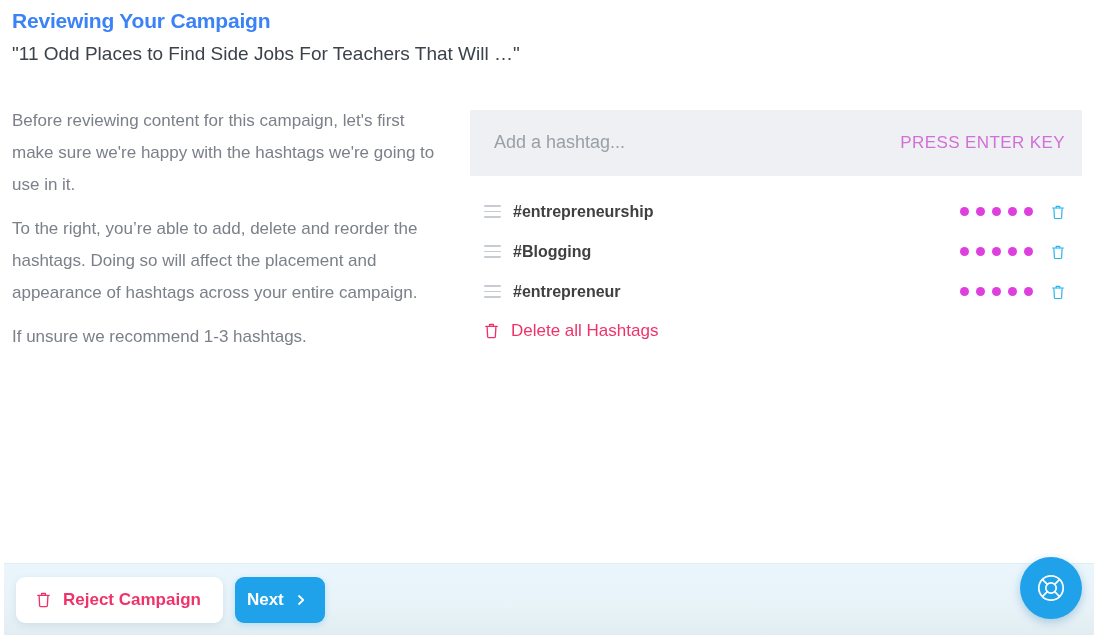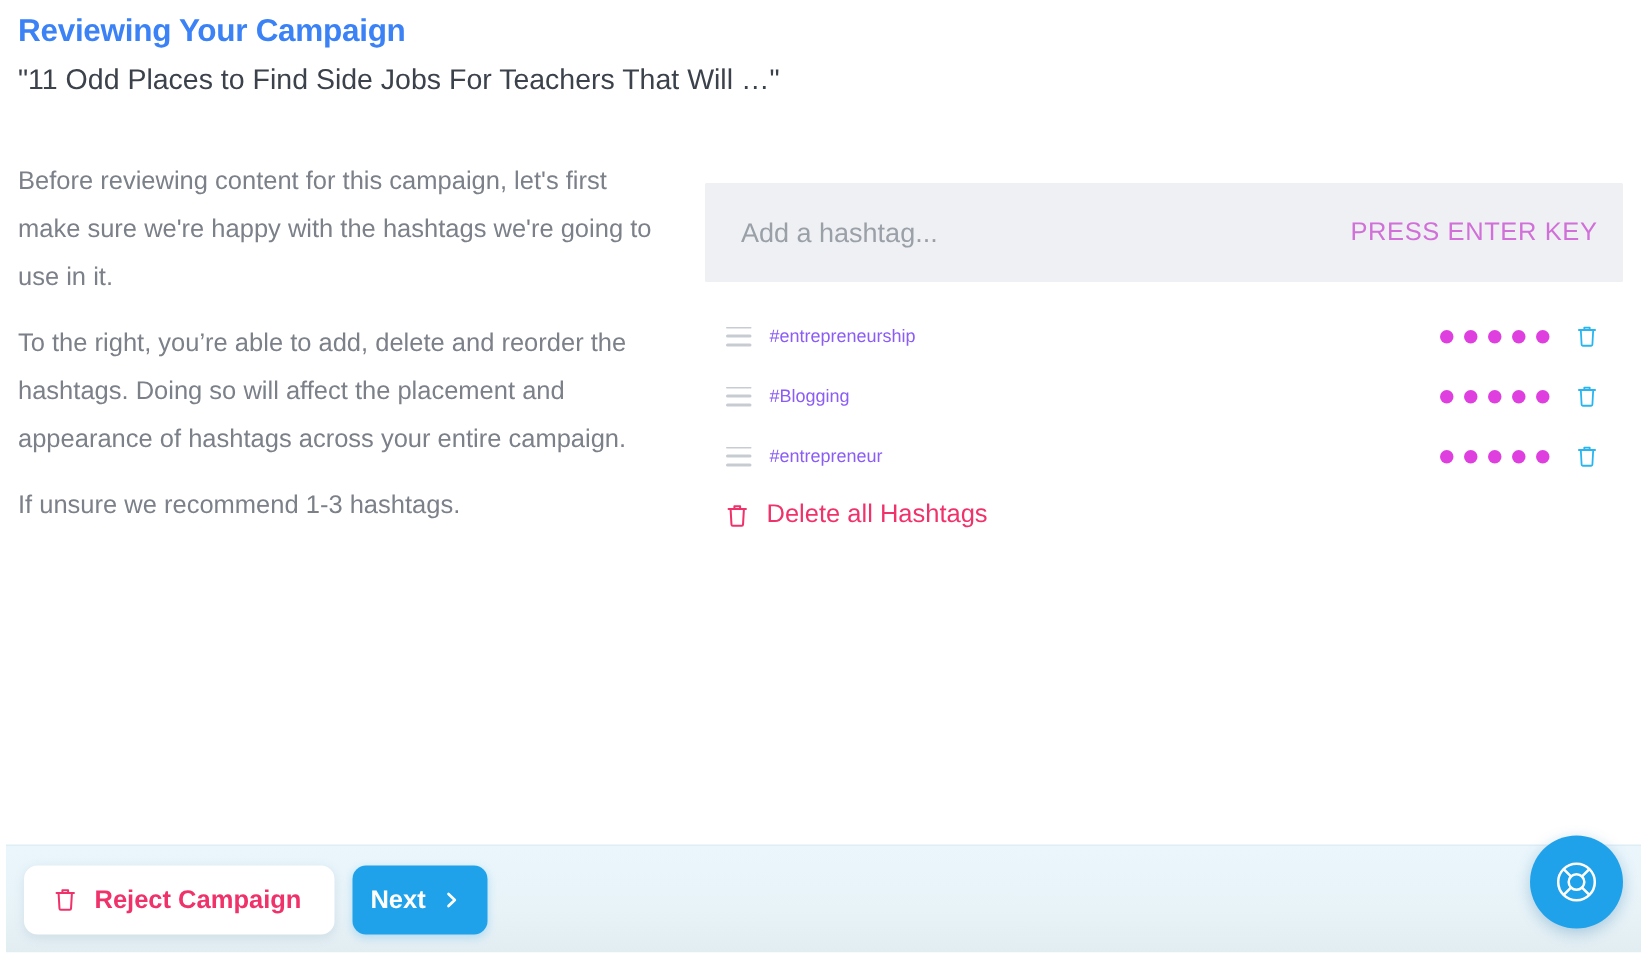--- a/index.html
+++ b/index.html
@@ -35,21 +35,21 @@
     color: #3c424b;
     line-height: 26px;
     margin: 7px 0 0 0;
     white-space: nowrap;
     overflow: hidden;
   }
 
   
   .body-cols {
     display: flex;
-    align-items: flex-end;
+    align-items: center;
     padding: 0 12px;
     margin-top: 30px;
   }
   .col-left {
     width: 446px;
     flex: 0 0 446px;
     padding-top: 8px;
   }
   .col-left p {
     font-size: 17px;
@@ -118,23 +118,23 @@
     cursor: grab;
     margin-right: 12px;
   }
   .drag-handle span {
     display: block;
     height: 1.6px;
     background: #c7cbd2;
     border-radius: 1px;
   }
   .hashtag-label {
-    font-size: 12px;
-    font-weight: normal;
-    color: #8b5cf6;
+    font-size: 16px;
+    font-weight: bold;
+    color: #404040;
     flex: 1 1 auto;
     white-space: nowrap;
   }
   .dots {
     display: flex;
     align-items: center;
     gap: 7px;
     margin-right: 18px;
   }
   .dot {

